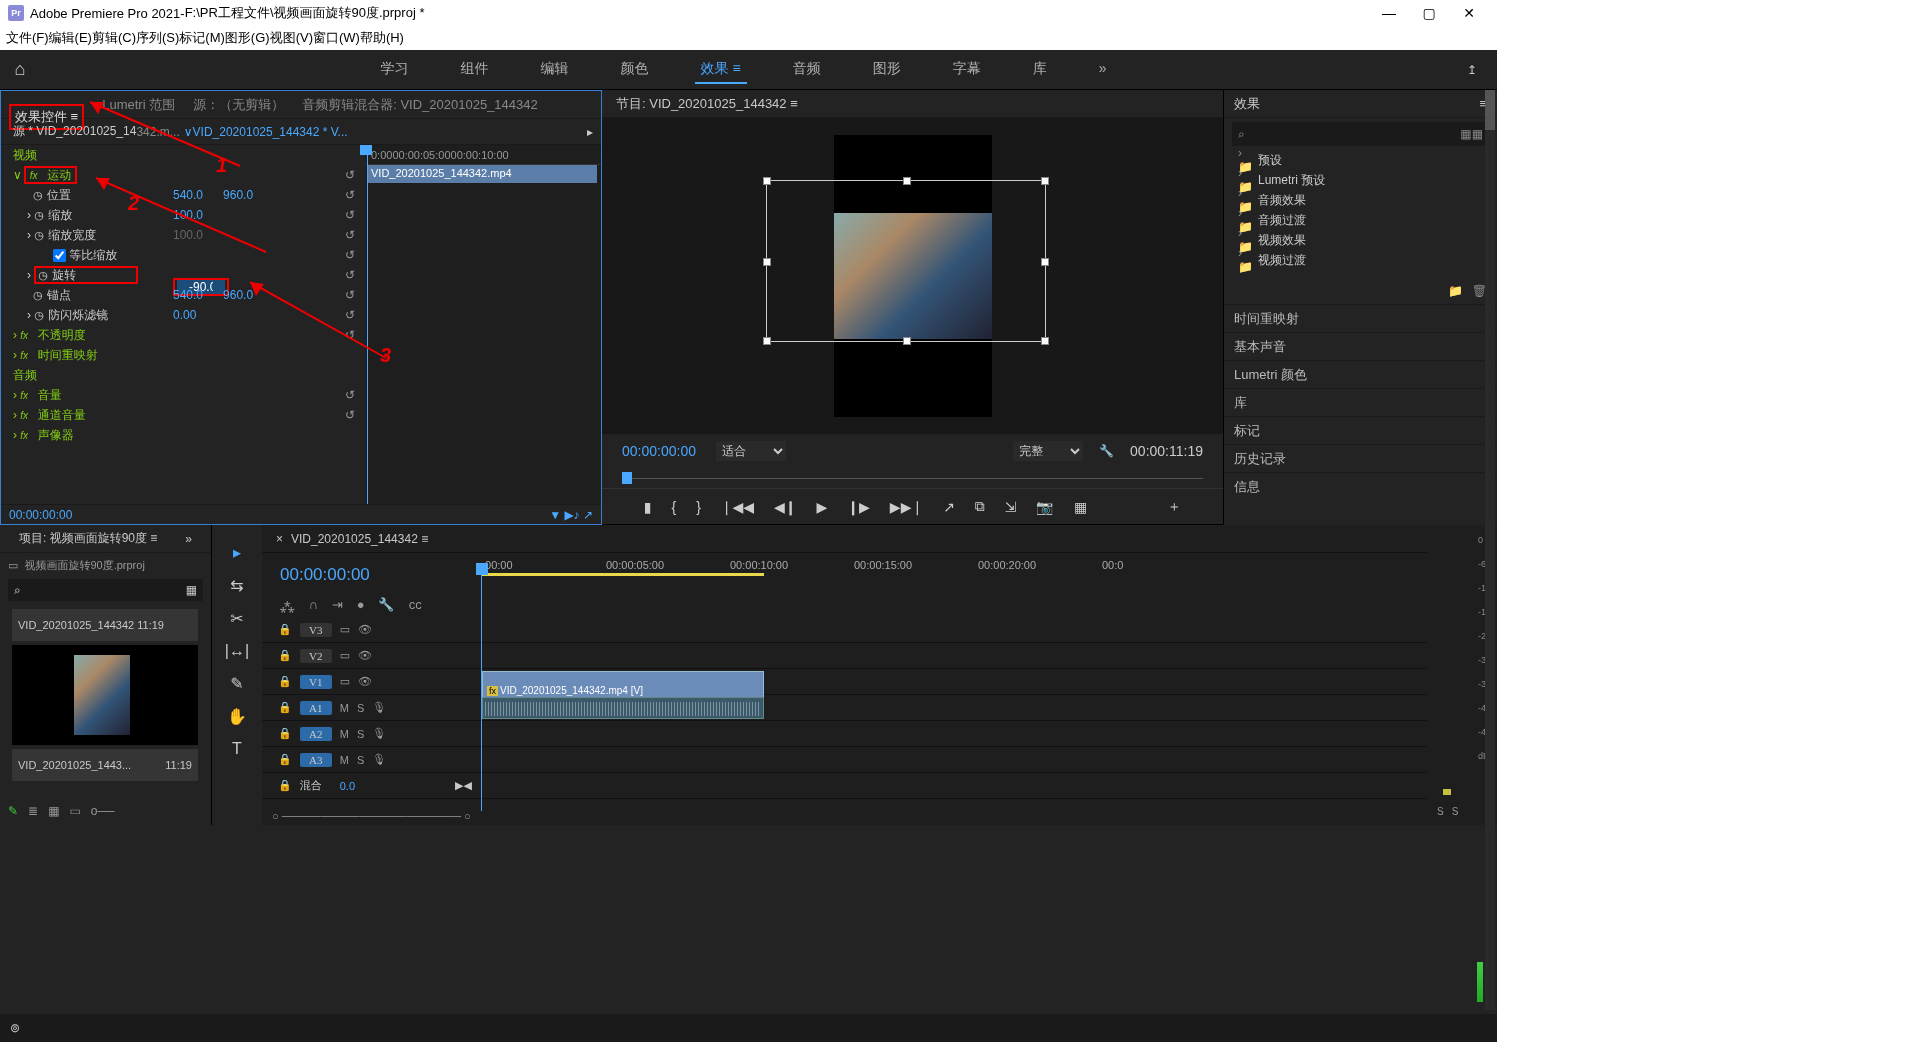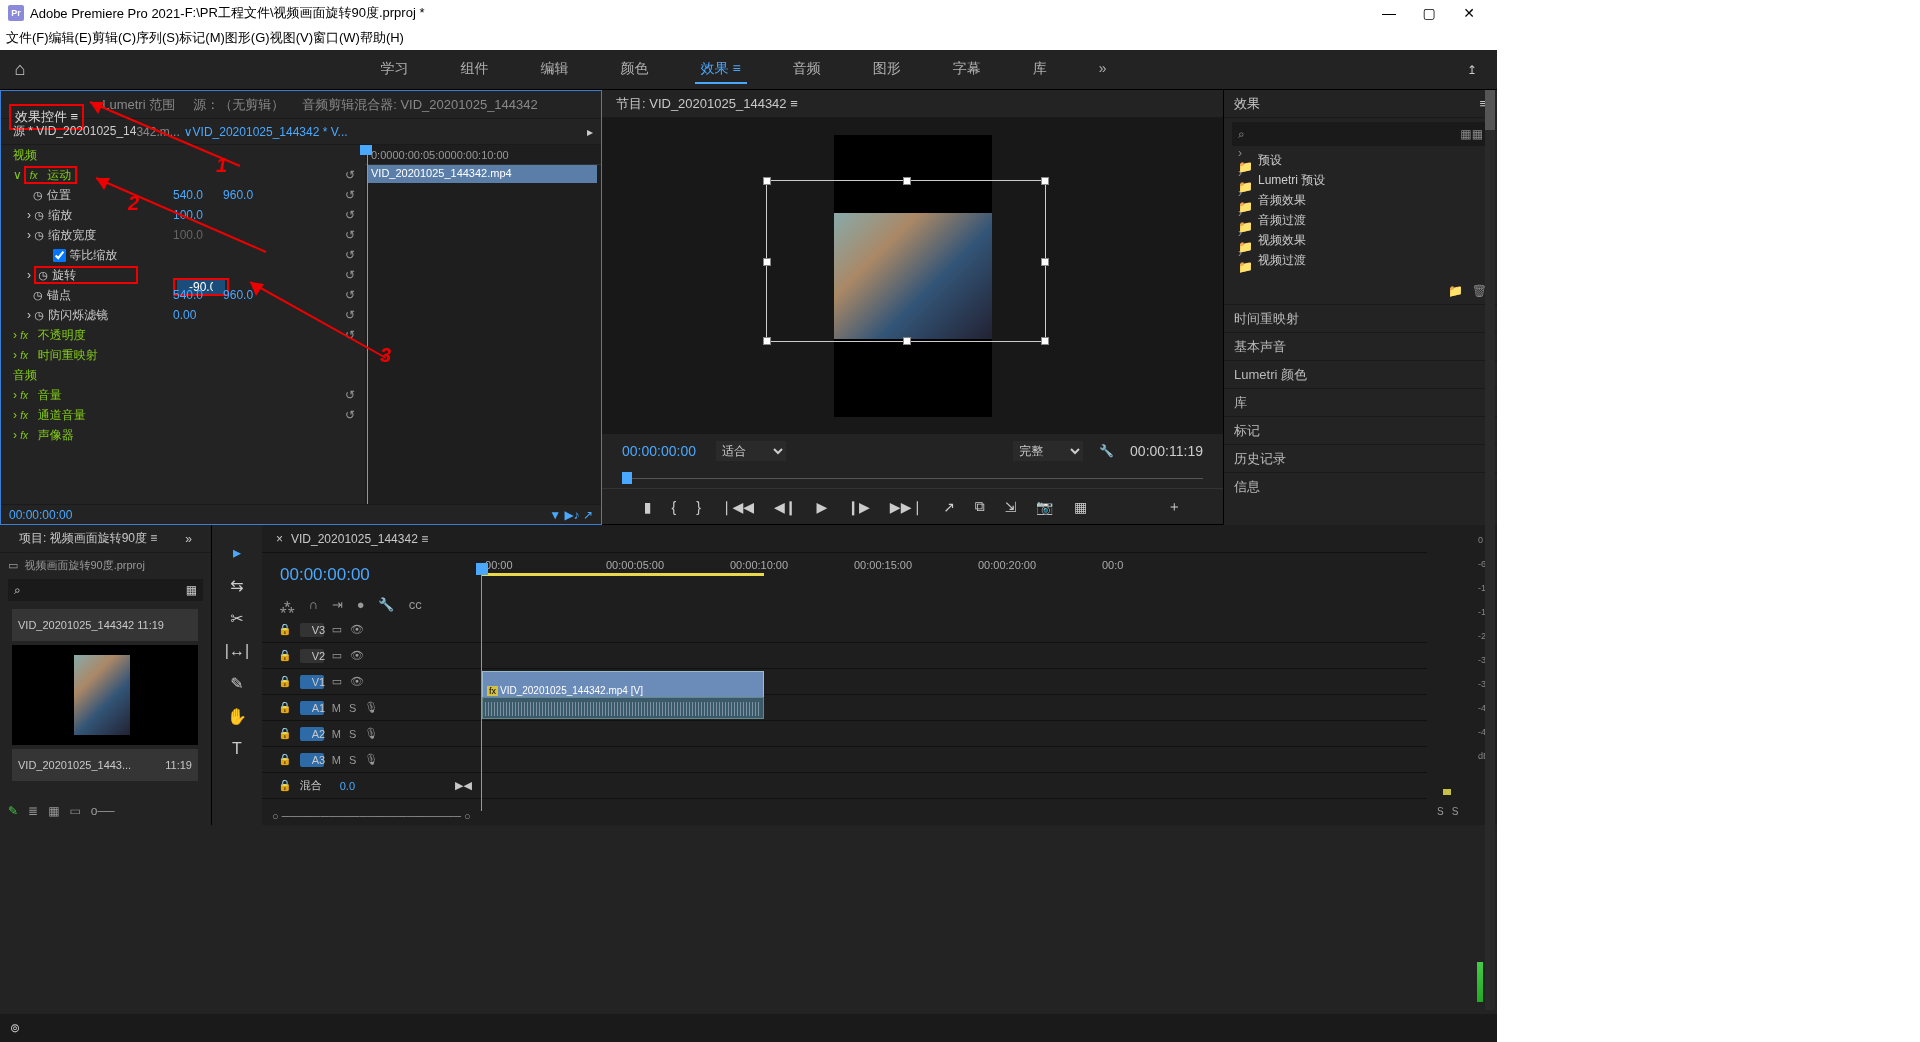--- a/index.html
+++ b/index.html
@@ -86,21 +86,21 @@
 .tl-tc .time { color:#4aa8ff; font-size:17px; }
 .tl-ruler { flex:1; position:relative; }
 .tl-ruler .marks { position:absolute; top:6px; left:0; right:0; display:flex; font-size:11px; color:#aaa; }
 .tl-ruler .marks span { width:124px; }
 .tl-ruler .yellow { position:absolute; top:20px; left:0; width:282px; height:3px; background:#e8d84a; }
 .tl-ruler .ph { position:absolute; top:18px; left:-1px; width:1px; height:240px; background:#4aa8ff; }
 .tl-ruler .phhead { position:absolute; top:10px; left:-6px; width:12px; height:12px; background:#4aa8ff; }
 .tl-tracks { flex:1; display:flex; }
 .tl-trackhdr { width:220px; }
 .tl-trackhdr .trk { height:26px; display:flex; align-items:center; gap:8px; padding-left:16px; font-size:11px; border-bottom:1px solid #111; }
-.tl-trackhdr .trk .lbl { background:#333; width:18px; text-align:center; padding:1px 12px; border-radius:2px; }
+.tl-trackhdr .trk .lbl { background:#333; width:32px; text-align:center; padding:1px 2px; border-radius:2px;font-family:Liberation Serif, serif; }
 .tl-trackhdr .trk .lbl.active { background:#2d6aa8; }
 .tl-trackhdr .trk .btn { color:#999; }
 .tl-content { flex:1; position:relative; }
 .tl-content .trk { height:26px; border-bottom:1px solid #111; position:relative; }
 .clip-v { position:absolute; top:2px; left:0; width:282px; height:22px; background:#6b8bb8; border:1px solid #9bc; font-size:10px; color:#fff; padding:13px 4px; }
 .clip-v .fx { background:#d8c040; color:#000; padding:0 2px; margin-right:2px; font-size:9px; }
 .clip-a { position:absolute; top:2px; left:0; width:282px; height:22px; background:#3a5a6a; border:1px solid #688; }
 .wave { position:absolute; top:4px; left:2px; right:2px; height:14px; background:repeating-linear-gradient(90deg,#9ab 0 1px,transparent 1px 3px); opacity:.7; }
 .tl-zoom { height:18px; display:flex; align-items:center; padding:0 10px; font-size:11px; color:#999; }
 

